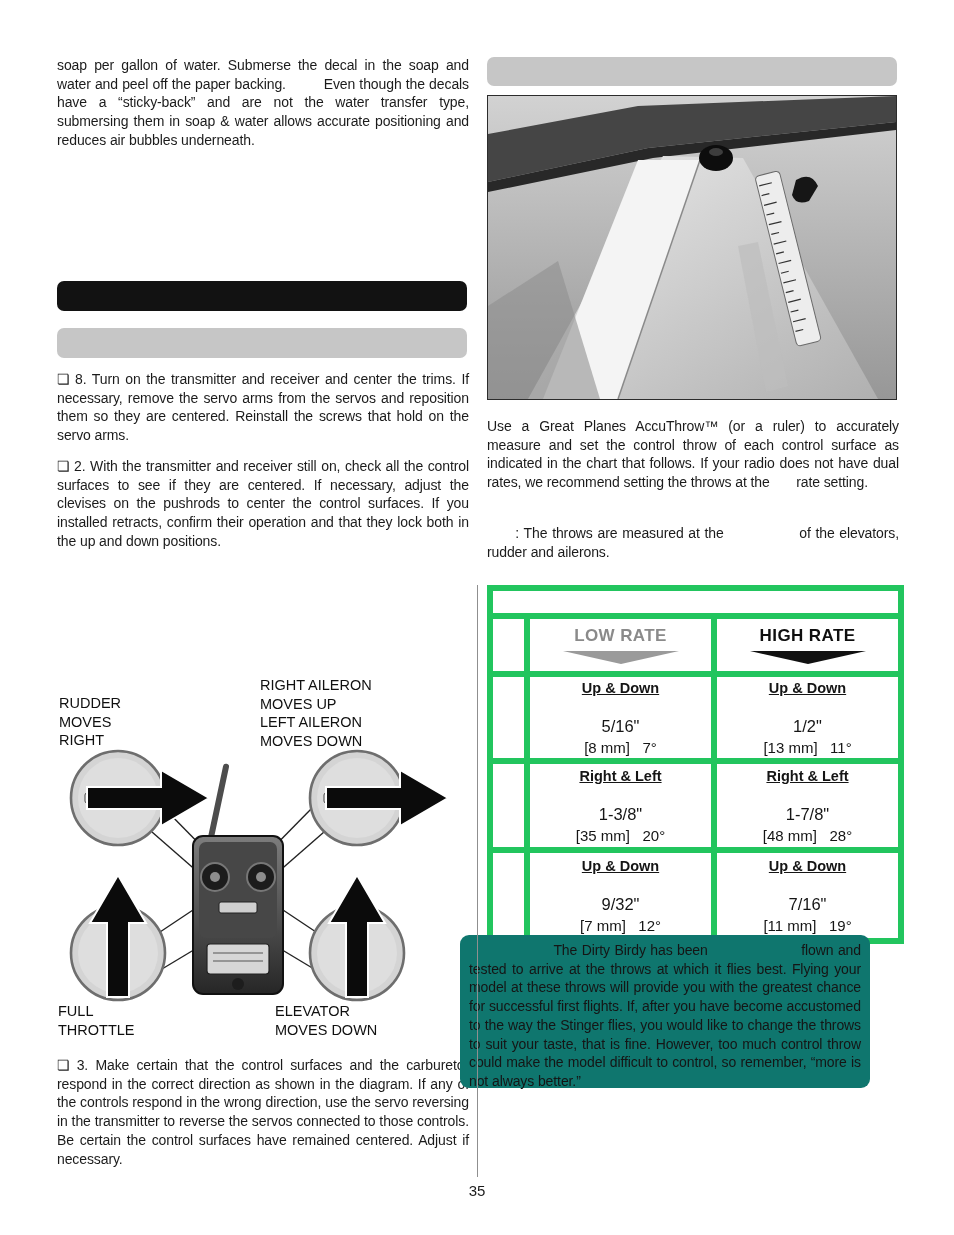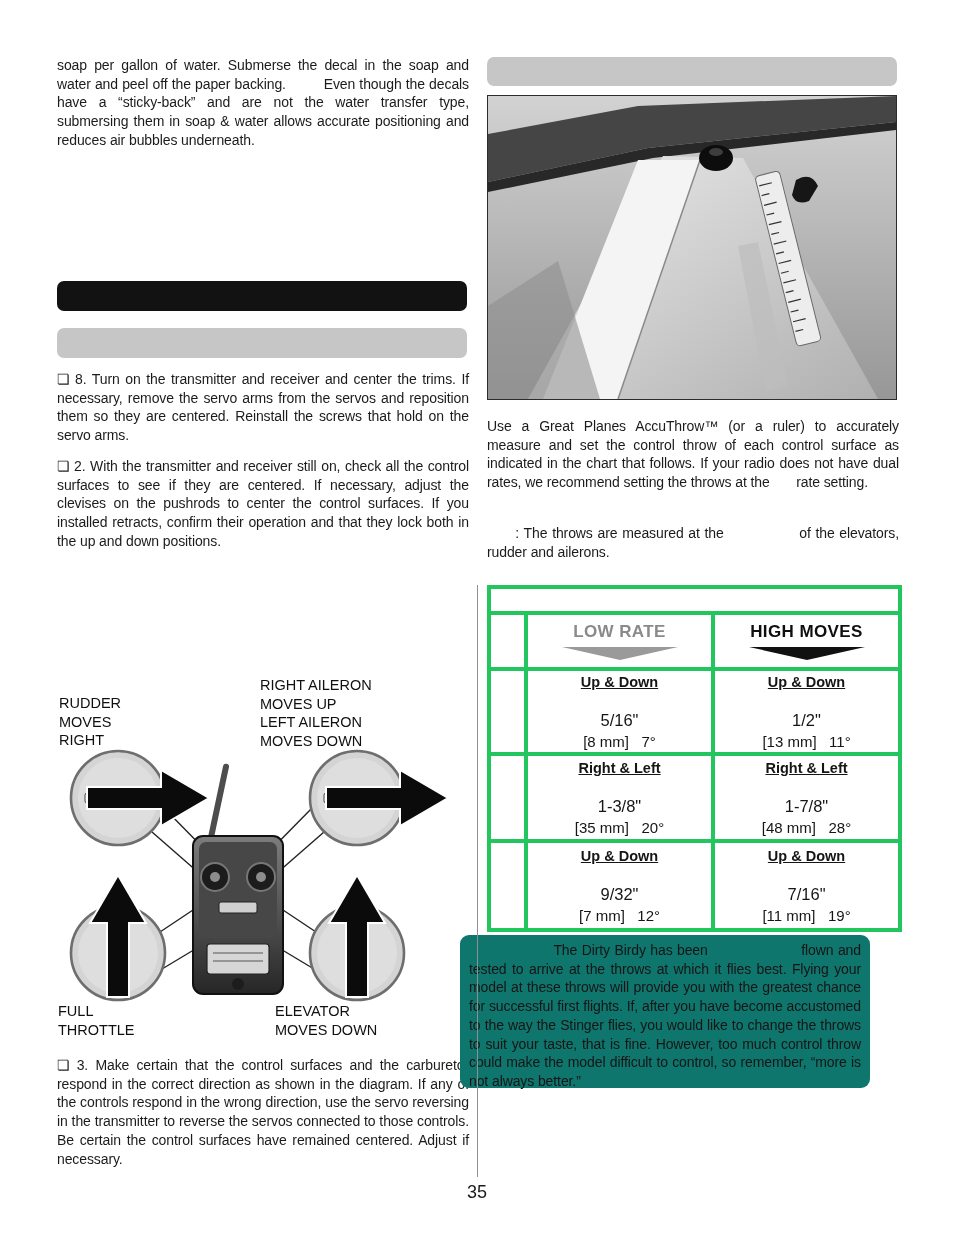--- a/index.html
+++ b/index.html
@@ -20,42 +20,42 @@
   }
   .photo{
     position:absolute;left:487px;top:95px;width:410px;height:305px;
     border:1px solid #2c2c2c;box-sizing:border-box;background:#bdbdbd;
   }
   .throw-table{
     position:absolute;left:487px;top:585px;width:411px;
     border-collapse:collapse;table-layout:fixed;background:#fff;
   }
   .throw-table td{
-    border:4px solid #22c55e;text-align:center;vertical-align:middle;padding:0;
+    border:6px solid #22c55e;text-align:center;vertical-align:middle;padding:0;
   }
   .rate-label{font-weight:bold;font-size:17px;letter-spacing:0.4px;}
   .rate-low .rate-label{color:#8a8a8a;}
   .rate-high .rate-label{color:#0f0f0f;}
   .tri{width:0;height:0;margin:5px auto 0 auto;
     border-left:58px solid transparent;border-right:58px solid transparent;}
   .tri-gray{border-top:13px solid #9a9a9a;}
   .tri-black{border-top:13px solid #111111;}
   .dir{font-weight:bold;text-decoration:underline;font-size:14.5px;margin-bottom:21px;}
   .inch{font-size:16.5px;margin:2px 0 3px 0;}
   .detail{font-size:15px;}
   .note-box{
     position:absolute;left:460px;top:935px;width:410px;height:153px;
     background:#0f766e;border-radius:9px;
   }
   .note-box p{
     margin:0;padding:6px 9px;font-size:14px;line-height:18.7px;
     text-align:justify;letter-spacing:-0.1px;color:#151515;
   }
   .col-divider{position:absolute;left:477px;top:585px;width:1px;height:592px;background:#8f8f8f;}
-  .page-num{position:absolute;left:0;top:1182px;width:954px;text-align:center;font-size:18px;color:#1b1b1b;}
+  .page-num{position:absolute;left:0;top:1182px;width:954px;text-align:center;font-size:15px;color:#1b1b1b;}
   .tx-diagram{position:absolute;left:57px;top:640px;}
 </style>
 </head>
 <body>
 
 <div class="page">
 
   <p class="body-text" style="left:57px;top:48px;margin-top:8px;">soap per gallon of water. Submerse the decal in the soap and water and peel off the paper backing.&nbsp;&nbsp;&nbsp;&nbsp;&nbsp;&nbsp;&nbsp;&nbsp; Even though the decals have a “sticky-back” and are not the water transfer type, submersing them in soap &amp; water allows accurate positioning and reduces air bubbles underneath.</p>
 
   <div class="bar bar-black" style="left:57px;top:281px;"></div>
@@ -184,21 +184,21 @@
         <tr>
       <td colspan="3" style="height:22px;"></td>
     </tr>
     <tr>
       <td style="height:52px;"></td>
       <td class="rate-low">
         <div class="rate-label">LOW RATE</div>
         <div class="tri tri-gray"></div>
       </td>
       <td class="rate-high">
-        <div class="rate-label">HIGH MOVES</div>
+        <div class="rate-label">HIGH RATE</div>
         <div class="tri tri-black"></div>
       </td>
     </tr>
     <tr>
       <td style="height:81px;"></td>
       <td>
         <div class="dir">Up &amp; Down</div>
         <div class="inch">5/16"</div>
         <div class="detail">[8 mm]&nbsp;&nbsp; 7°</div>
       </td>

